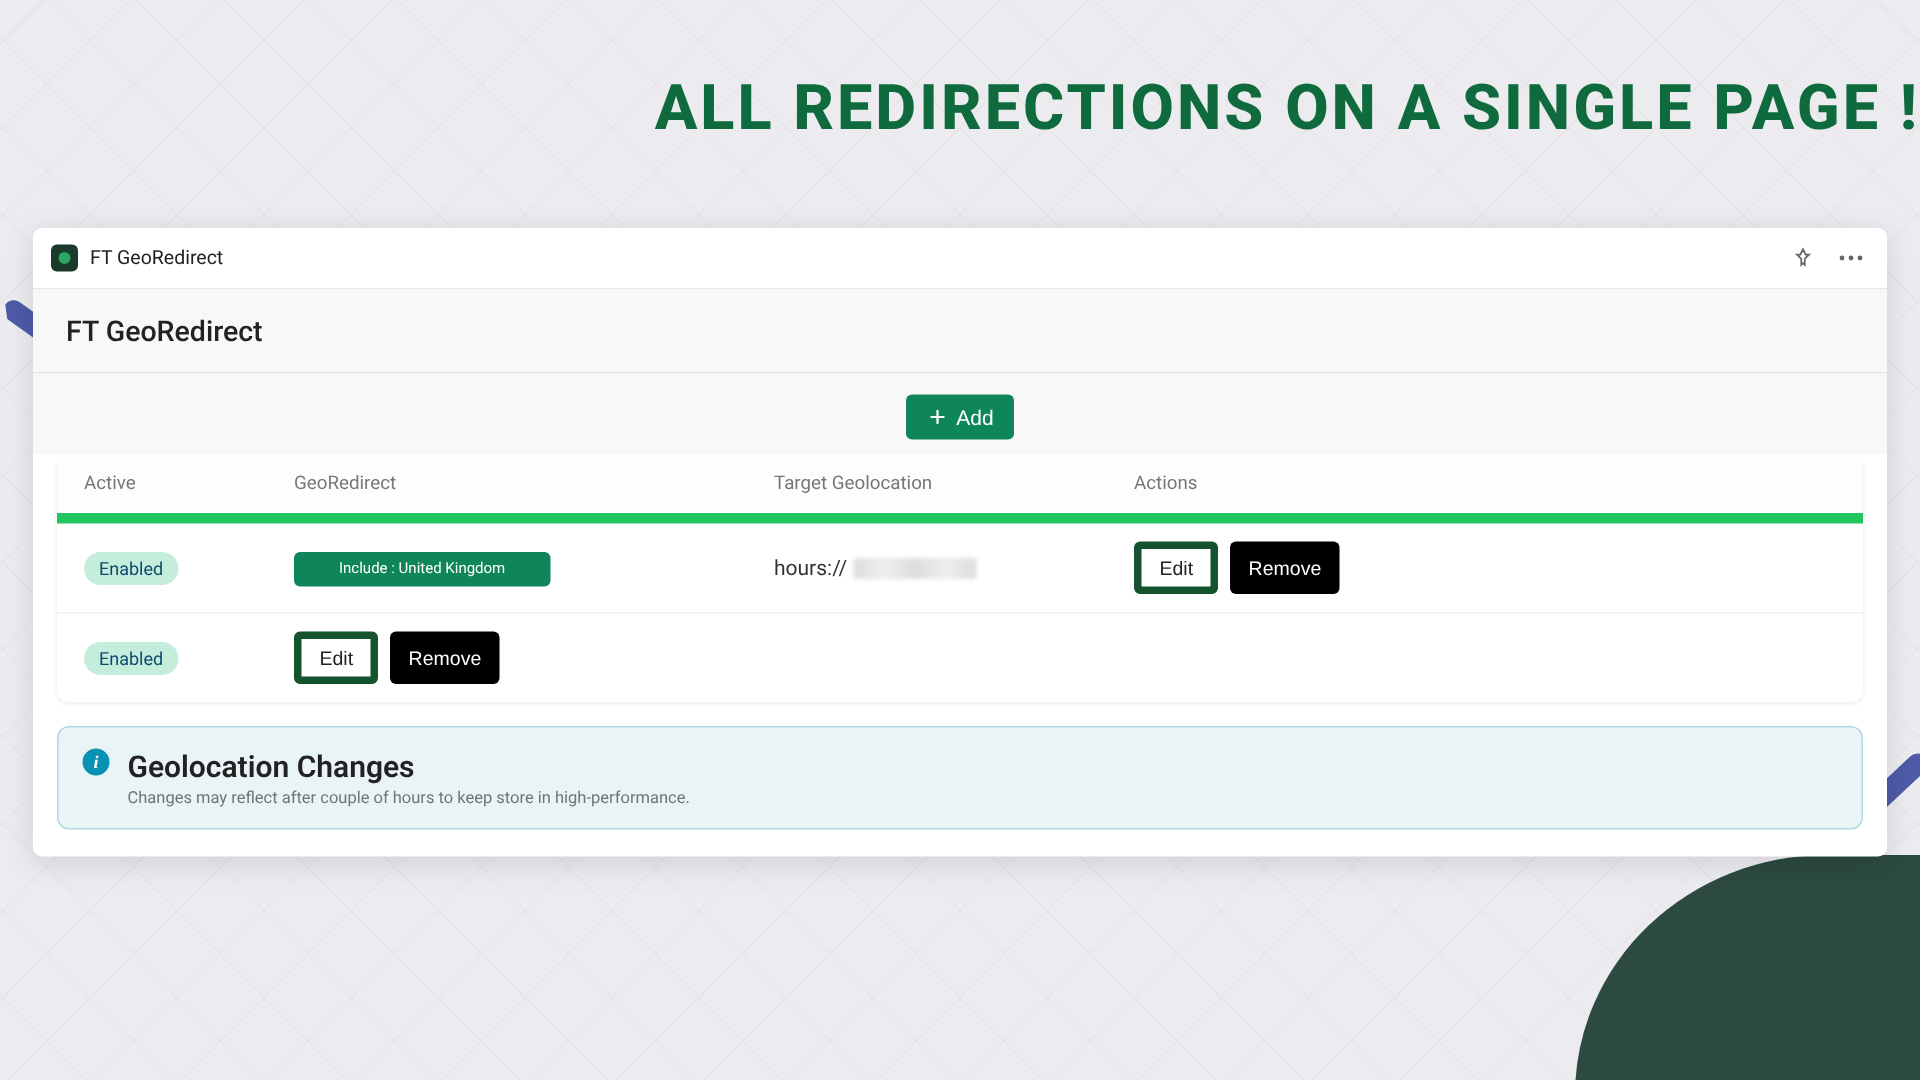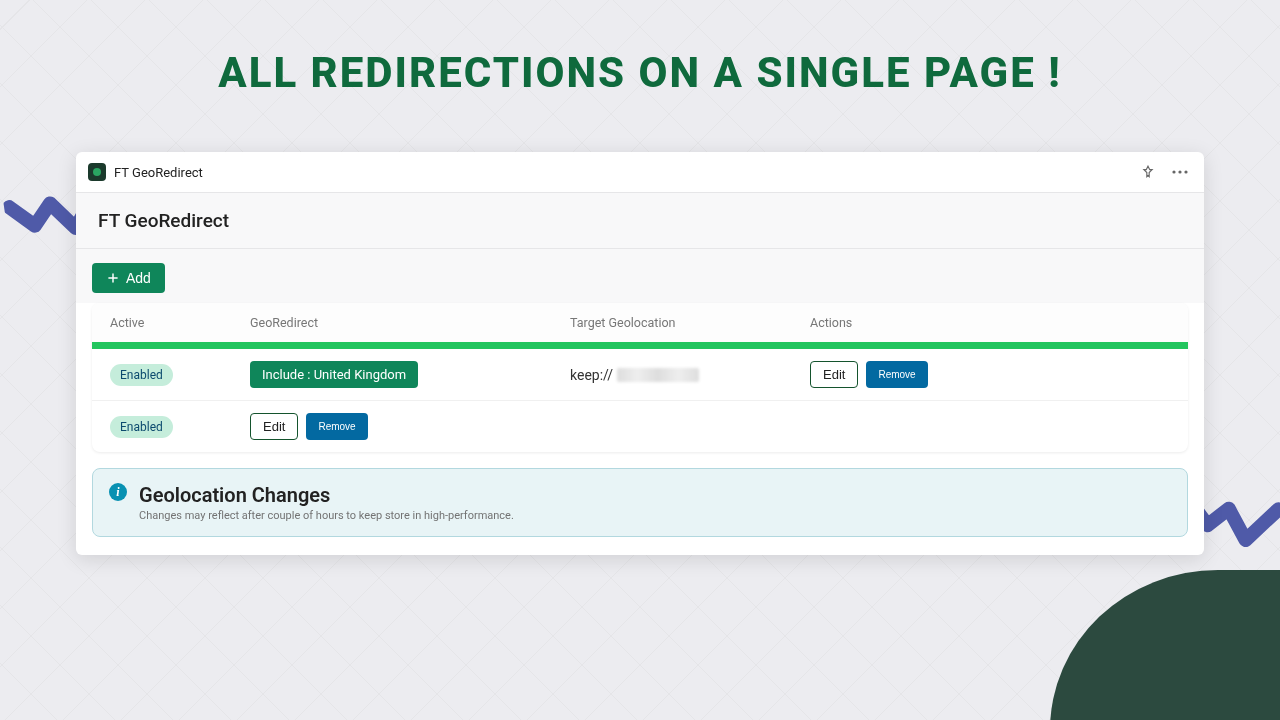--- a/index.html
+++ b/index.html
@@ -14,21 +14,21 @@
   .bg-pattern {
     position: absolute;
     inset: 0;
     opacity: 0.08;
     background-image:
       repeating-linear-gradient(45deg, transparent 0 40px, #999 40px 41px),
       repeating-linear-gradient(-45deg, transparent 0 40px, #999 40px 41px);
   }
   .page-title {
     position: relative;
-    text-align: center;
+    text-align: right;
     font-size: 42px;
     font-weight: 800;
     letter-spacing: 2px;
     color: #0f6a3d;
     padding-top: 48px;
   }
   .zigzag-left {
     position: absolute;
     left: 6px; top: 182px;
     z-index: 0;
@@ -43,21 +43,21 @@
   .blob {
     position: absolute;
     right: -10px; bottom: -10px;
     width: 240px; height: 160px;
     background: #2c4a3f;
     border-top-left-radius: 70% 100%;
   }
   .card {
     position: relative;
     margin: 55px auto 0;
-    width: 1128px;
+    width: 1236px;
     background: #fff;
     border-radius: 6px;
     box-shadow: 0 4px 20px rgba(0,0,0,.12);
     overflow: hidden;
   }
   .app-bar {
     display: flex;
     align-items: center;
     padding: 8px 12px;
     border-bottom: 1px solid #e6e6e8;
@@ -84,21 +84,21 @@
   .section-title {
     font-size: 19px;
     font-weight: 500;
     padding: 16px 22px;
     border-bottom: 1px solid #e6e6e8;
     background: #f8f8f9;
     color: #222;
   }
   .toolbar {
     display: flex;
-    justify-content: flex-start;
+    justify-content: center;
     padding: 14px 16px 10px;
     background: #f8f8f9;
   }
   .btn-add {
     background: #0f865a;
     color: #fff;
     border: none;
     padding: 7px 14px;
     border-radius: 4px;
     font-size: 14px;
@@ -134,41 +134,41 @@
     background: #c5eddb;
     color: #0c4a6e;
     font-size: 12px;
     padding: 4px 10px;
     border-radius: 12px;
   }
   .badge-condition {
     display: inline-block;
     background: #0f865a;
     color: #fff;
-    font-size: 13px;
-    padding: 6px 12px;
+    font-size: 10px;
+    padding: 6px 30px;
     border-radius: 4px;
   }
   .target-text { font-size: 14px; color: #333; display: flex; align-items: center; gap: 4px;}
   .blur-strip {
     display:inline-block; width:82px; height:14px;
     background: linear-gradient(90deg,#ddd,#eee,#ddd,#eee,#ddd);
     filter: blur(1.5px);
     border-radius:2px;
   }
   .actions { display: flex; gap: 8px; }
   .btn-edit {
-    background: #fff; border: 1px solid #14532d;
+    background: #fff; border: 5px solid #14532d;
     padding: 5px 12px; border-radius: 4px;
     font-size: 13px; color: #222; cursor: pointer;
   }
   .btn-remove {
-    background: #0369a1; border: none; color: #fff;
+    background: #000000; border: none; color: #fff;
     padding: 5px 12px; border-radius: 4px;
-    font-size: 10px; cursor: pointer;
+    font-size: 13px; cursor: pointer;
   }
   .info-banner {
     margin: 0 16px 18px;
     background: #e8f4f6;
     border: 1px solid #b2d8df;
     border-radius: 8px;
     padding: 14px 16px;
     display: flex; gap: 12px;
     align-items: flex-start;
   }
@@ -237,21 +237,21 @@
       <div>Active</div>
       <div>GeoRedirect</div>
       <div>Target Geolocation</div>
       <div>Actions</div>
     </div>
 
     <div class="table-row">
       <div><span class="badge-enabled">Enabled</span></div>
       <div><span class="badge-condition">Include : United Kingdom</span></div>
       <div class="target-text">
-        <span>keep://</span>
+        <span>hours://</span>
         <span class="blur-strip"></span>
       </div>
       <div class="actions">
         <button class="btn-edit">Edit</button>
         <button class="btn-remove">Remove</button>
       </div>
     </div>
 
     <div class="table-row">
       <div><span class="badge-enabled">Enabled</span></div>

